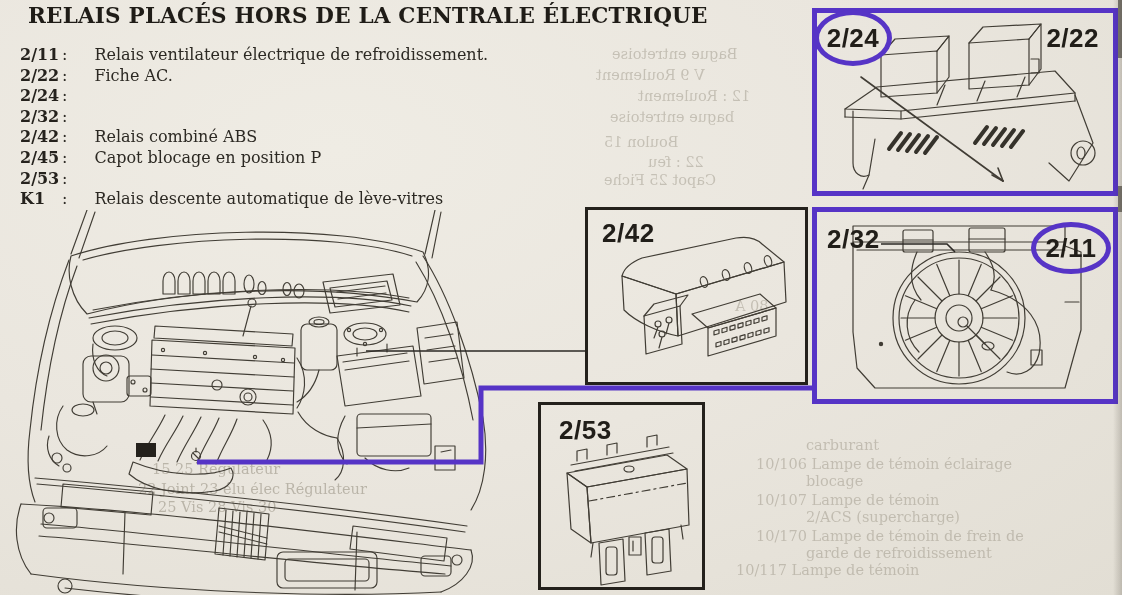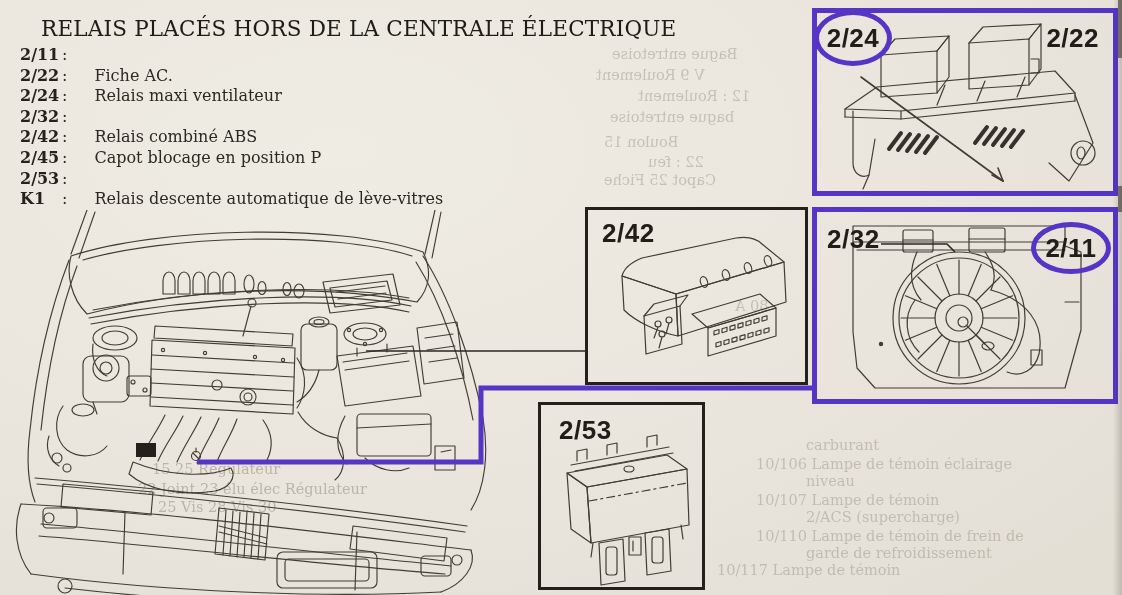--- a/index.html
+++ b/index.html
@@ -6,22 +6,22 @@
   .page{
     position:relative;width:1122px;height:595px;overflow:hidden;
     background:radial-gradient(ellipse at 30% 25%, #efece4 0%, #eae6de 50%, #e2ded4 100%);
     font-family:"DejaVu Serif", serif;color:#23201c;
   }
   .edge-shadow{position:absolute;right:0;top:0;width:9px;height:100%;
     background:linear-gradient(to right, rgba(0,0,0,0), rgba(60,54,44,.22));pointer-events:none;}
   .edge-notch{position:absolute;right:0;width:4px;background:rgba(40,36,30,.55);}
 
   .title{
-    position:absolute;left:28px;top:3px;margin:13px;
-    font-size:21.5px;font-weight:normal;letter-spacing:.2px;color:#1f1c17;
+    position:absolute;left:28px;top:3px;margin:0;
+    font-size:21.5px;font-weight:bold;letter-spacing:.2px;color:#1f1c17;
     font-family:"DejaVu Serif", serif;white-space:nowrap;
   }
   .relay-list{position:absolute;left:20px;top:45px;margin:0;padding:0;list-style:none;font-size:16px;color:#2c2923;}
   .relay-row{height:20.6px;display:flex;align-items:baseline;white-space:nowrap;}
   .relay-code{font-weight:bold;display:inline-block;min-width:42px;color:#25221d;}
   .relay-sep{display:inline-block;}
   .relay-desc{display:inline-block;margin-left:27px;}
 
   svg.lineart{position:absolute;}
   .callout{position:absolute;box-sizing:border-box;}
@@ -53,46 +53,46 @@
   <span class="bleed mirror" style="left:596px;top:67px">V    9    Roulement</span>
   <span class="bleed mirror" style="left:638px;top:88px">12 :  Roulement</span>
   <span class="bleed mirror" style="left:610px;top:109px">bague entretoise</span>
   <span class="bleed mirror" style="left:604px;top:134px">Boulon    15</span>
   <span class="bleed mirror" style="left:648px;top:154px">22 :  feu</span>
   <span class="bleed mirror" style="left:604px;top:172px">Capot    25    Fiche</span>
   <span class="bleed mirror" style="left:735px;top:298px">80 A</span>
 
   <span class="bleed" style="left:806px;top:437px">carburant</span>
   <span class="bleed" style="left:756px;top:456px">10/106   Lampe de témoin éclairage</span>
-  <span class="bleed" style="left:806px;top:473px">niveau</span>
+  <span class="bleed" style="left:806px;top:473px">blocage</span>
   <span class="bleed" style="left:756px;top:492px">10/107   Lampe  de  témoin</span>
   <span class="bleed" style="left:806px;top:509px">2/ACS (supercharge)</span>
-  <span class="bleed" style="left:756px;top:528px">10/110   Lampe de témoin de frein de</span>
+  <span class="bleed" style="left:756px;top:528px">10/170   Lampe de témoin de frein de</span>
   <span class="bleed" style="left:806px;top:545px">garde de refroidissement</span>
-  <span class="bleed" style="left:717px;top:562px">10/117   Lampe de témoin</span>
+  <span class="bleed" style="left:736px;top:562px">10/117   Lampe de témoin</span>
   <span class="bleed dark" style="left:152px;top:461px">15      25          Régulateur</span>
   <span class="bleed dark" style="left:138px;top:481px">22    Joint    23     élu    élec   Régulateur</span>
   <span class="bleed dark" style="left:158px;top:499px">25    Vis    28     Vis    30</span>
 
   <h1 class="title">RELAIS PLACÉS HORS DE LA CENTRALE ÉLECTRIQUE</h1>
 
   <ul class="relay-list">
     <li class="relay-row">
       <span class="relay-code">2/11</span>
       <span class="relay-sep">:</span>
+      <span class="relay-desc">Relais ventilateur électrique de refroidissement.</span>
     </li>
     <li class="relay-row">
       <span class="relay-code">2/22</span>
       <span class="relay-sep">:</span>
       <span class="relay-desc">Fiche AC.</span>
     </li>
     <li class="relay-row">
       <span class="relay-code">2/24</span>
       <span class="relay-sep">:</span>
-      <span class="relay-desc">Relais maxi ventilateur</span>
     </li>
     <li class="relay-row">
       <span class="relay-code">2/32</span>
       <span class="relay-sep">:</span>
     </li>
     <li class="relay-row">
       <span class="relay-code">2/42</span>
       <span class="relay-sep">:</span>
       <span class="relay-desc">Relais combiné ABS</span>
     </li>

